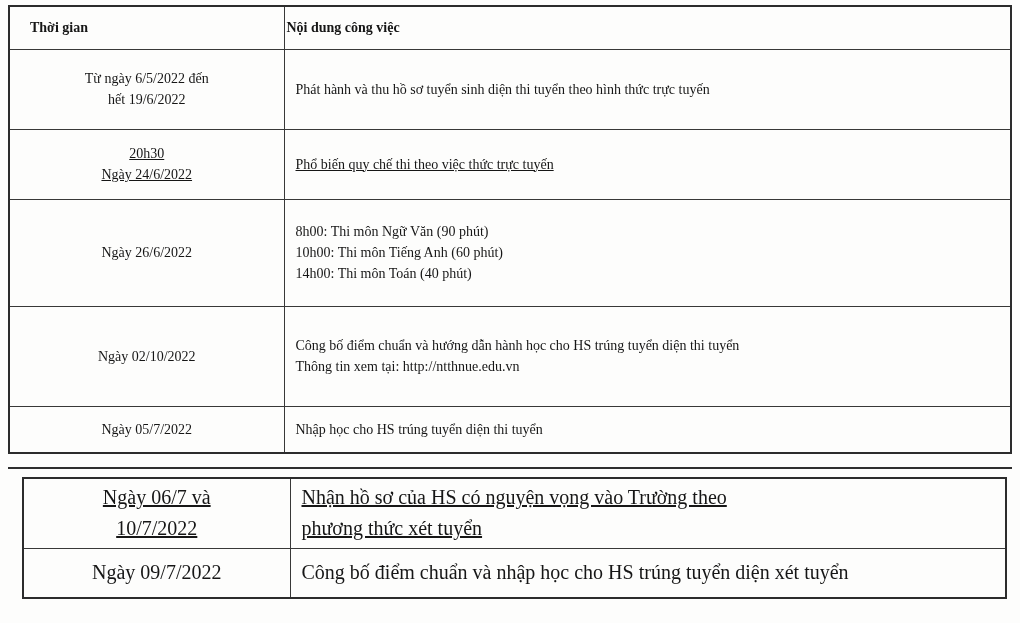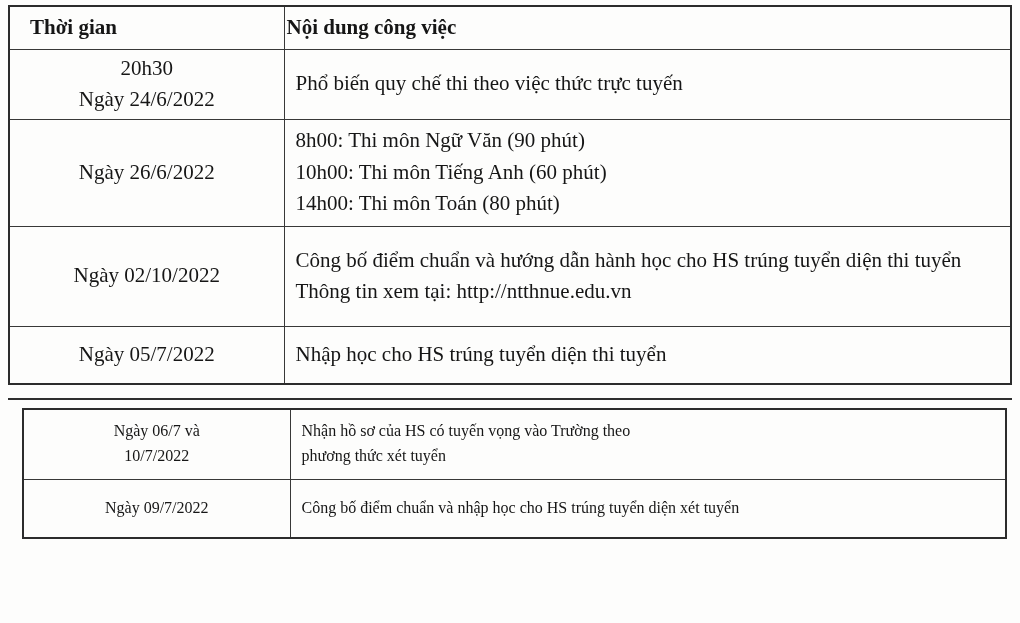--- a/index.html
+++ b/index.html
@@ -6,64 +6,73 @@
   body{
     width:1020px;height:623px;background:#fdfdfc;color:#161616;
     font-family:"Liberation Serif","DejaVu Serif",serif;
     -webkit-font-smoothing:antialiased;
   }
   .page{padding:5px 8px 0 8px;}
   table{border-collapse:collapse;table-layout:fixed;}
   .t1{width:1004px;border:2.5px solid #2c2c2c;}
   .t2{width:985px;margin-left:14px;border:2px solid #2c2c2c;}
   td,th{border:1.5px solid #383838;vertical-align:middle;padding:3px 9px;}
-  .t1 td,.t1 th{font-size:21px;line-height:1.5;}
-  .t2 td{font-size:16px;line-height:1.55;}
+  .t1 td,.t1 th{font-size:14px;line-height:1.5;}
+  .t2 td{font-size:20px;line-height:1.55;}
   th{font-weight:bold;text-align:left;}
   th.h-time{padding-left:20px;}
   th.h-task{padding-left:2px;}
   .time-cell{text-align:center;padding-left:4px;padding-right:4px;}
   .task-cell{text-align:left;padding-left:11px;padding-right:10px;}
-  .rh43{height:43px;}.rh80{height:80px;}.rh70{height:70px;}
-  .rh107{height:107px;}.rh100{height:100px;}.rh58{height:58px;border-radius:16px;}.rh59{height:59px;}
+  .rh43{height:43px;}.rh80{height:80px;}.rh70{height:70px;text-decoration:underline;}
+  .rh107{height:107px;}.rh100{height:100px;}.rh58{height:47px;border-radius:16px;}.rh59{height:50px;}
   .sep{border:0;border-top:2.5px solid #2e2e2e;margin:13px 0 8px 0;}
   .line{display:block;}
 </style>
 </head>
 <body>
 
 <div class="page">
 
   <table class="t1">
     <colgroup>
         <col style="width:275px">
         <col>
       </colgroup>
     <tbody>
         <tr class="rh43">
       <th class="h-time">Thời gian</th>
       <th class="h-task">Nội dung công việc</th>
     </tr>
+    <tr class="rh80">
+      <td class="time-cell">
+        <span class="line">Từ ngày 6/5/2022 đến</span>
+        <span class="line">hết 19/6/2022</span>
+      </td>
+      <td class="task-cell">
+        <span class="line">Phát hành và thu hồ sơ tuyển sinh diện thi tuyển theo hình thức trực tuyến</span>
+      </td>
+    </tr>
     <tr class="rh70">
       <td class="time-cell">
         <span class="line">20h30</span>
         <span class="line">Ngày 24/6/2022</span>
       </td>
       <td class="task-cell">
         <span class="line">Phổ biến quy chế thi theo việc thức trực tuyến</span>
       </td>
     </tr>
     <tr class="rh107">
       <td class="time-cell">
         <span class="line">Ngày 26/6/2022</span>
       </td>
       <td class="task-cell">
         <span class="line">8h00: Thi môn Ngữ Văn (90 phút)</span>
         <span class="line">10h00: Thi môn Tiếng Anh (60 phút)</span>
-        <span class="line">14h00: Thi môn Toán (80 phút)</span>
+        <span class="line">14h00: Thi môn Toán (40 phút)</span>
       </td>
     </tr>
     <tr class="rh100">
       <td class="time-cell">
         <span class="line">Ngày 02/10/2022</span>
       </td>
       <td class="task-cell">
         <span class="line">Công bố điểm chuẩn và hướng dẫn hành học cho HS trúng tuyển diện thi tuyển</span>
         <span class="line">Thông tin xem tại: http://ntthnue.edu.vn</span>
       </td>
@@ -86,21 +95,21 @@
         <col style="width:267px">
         <col>
       </colgroup>
     <tbody>
         <tr class="rh70">
       <td class="time-cell">
         <span class="line">Ngày 06/7 và</span>
         <span class="line">10/7/2022</span>
       </td>
       <td class="task-cell">
-        <span class="line">Nhận hồ sơ của HS có tuyến vọng vào Trường theo</span>
+        <span class="line">Nhận hồ sơ của HS có nguyện vọng vào Trường theo</span>
         <span class="line">phương thức xét tuyển</span>
       </td>
     </tr>
     <tr class="rh59">
       <td class="time-cell">
         <span class="line">Ngày 09/7/2022</span>
       </td>
       <td class="task-cell">
         <span class="line">Công bố điểm chuẩn và nhập học cho HS trúng tuyển diện xét tuyển</span>
       </td>

